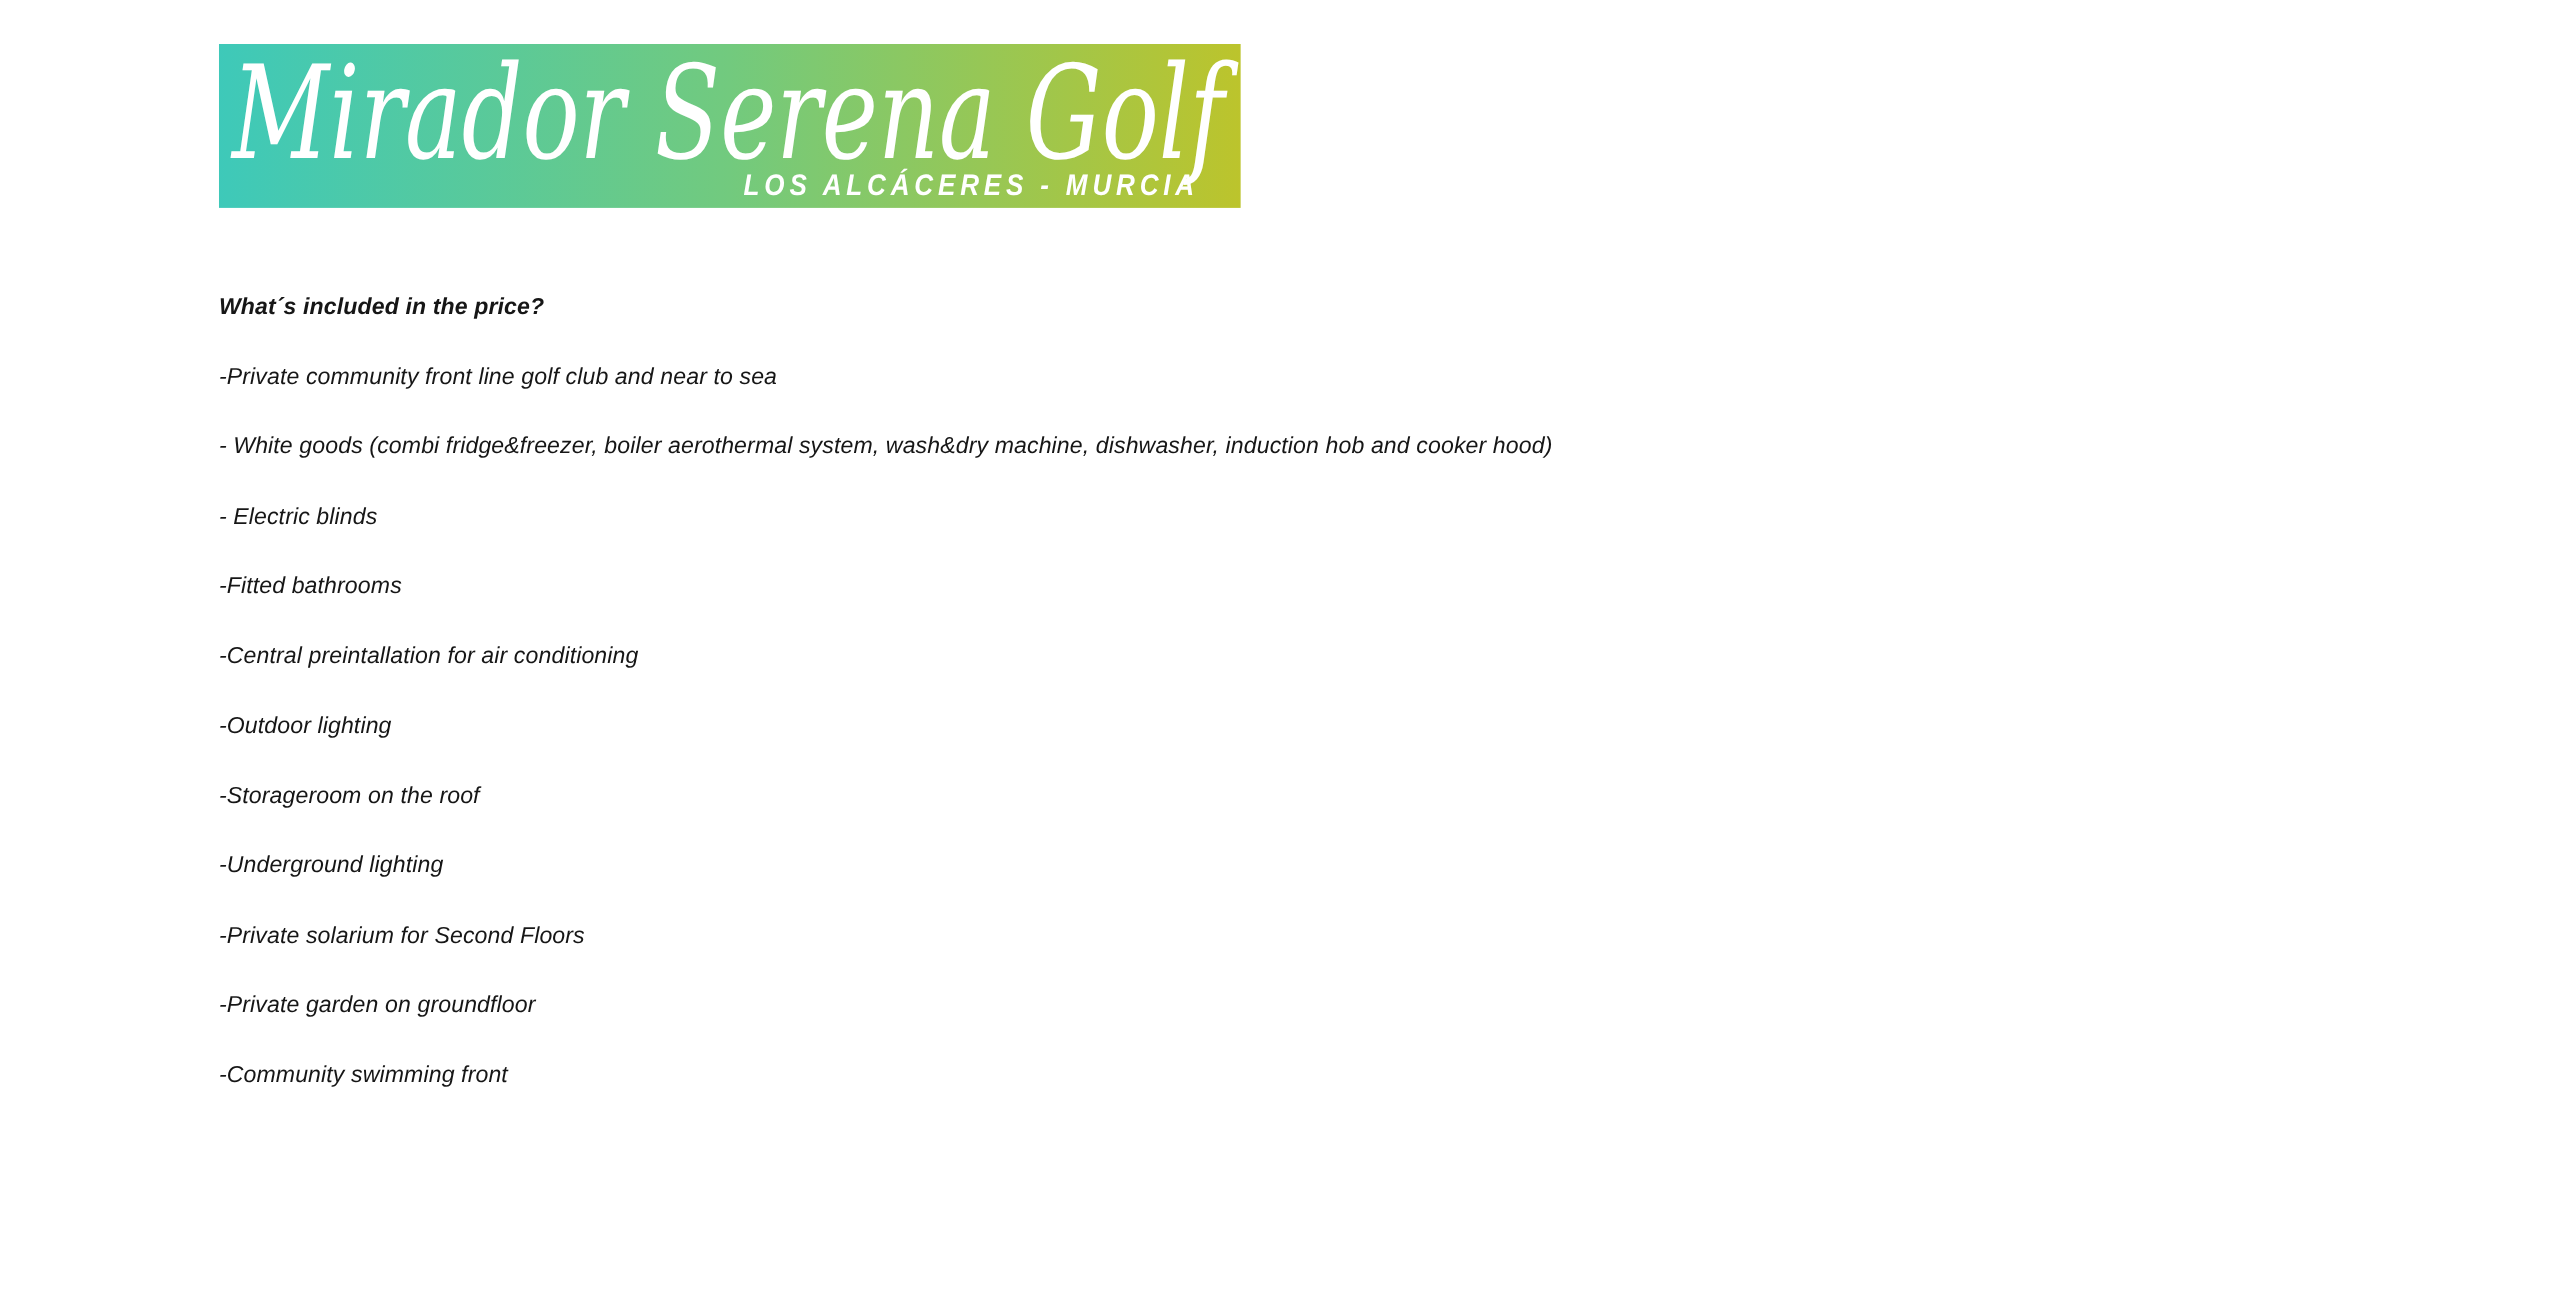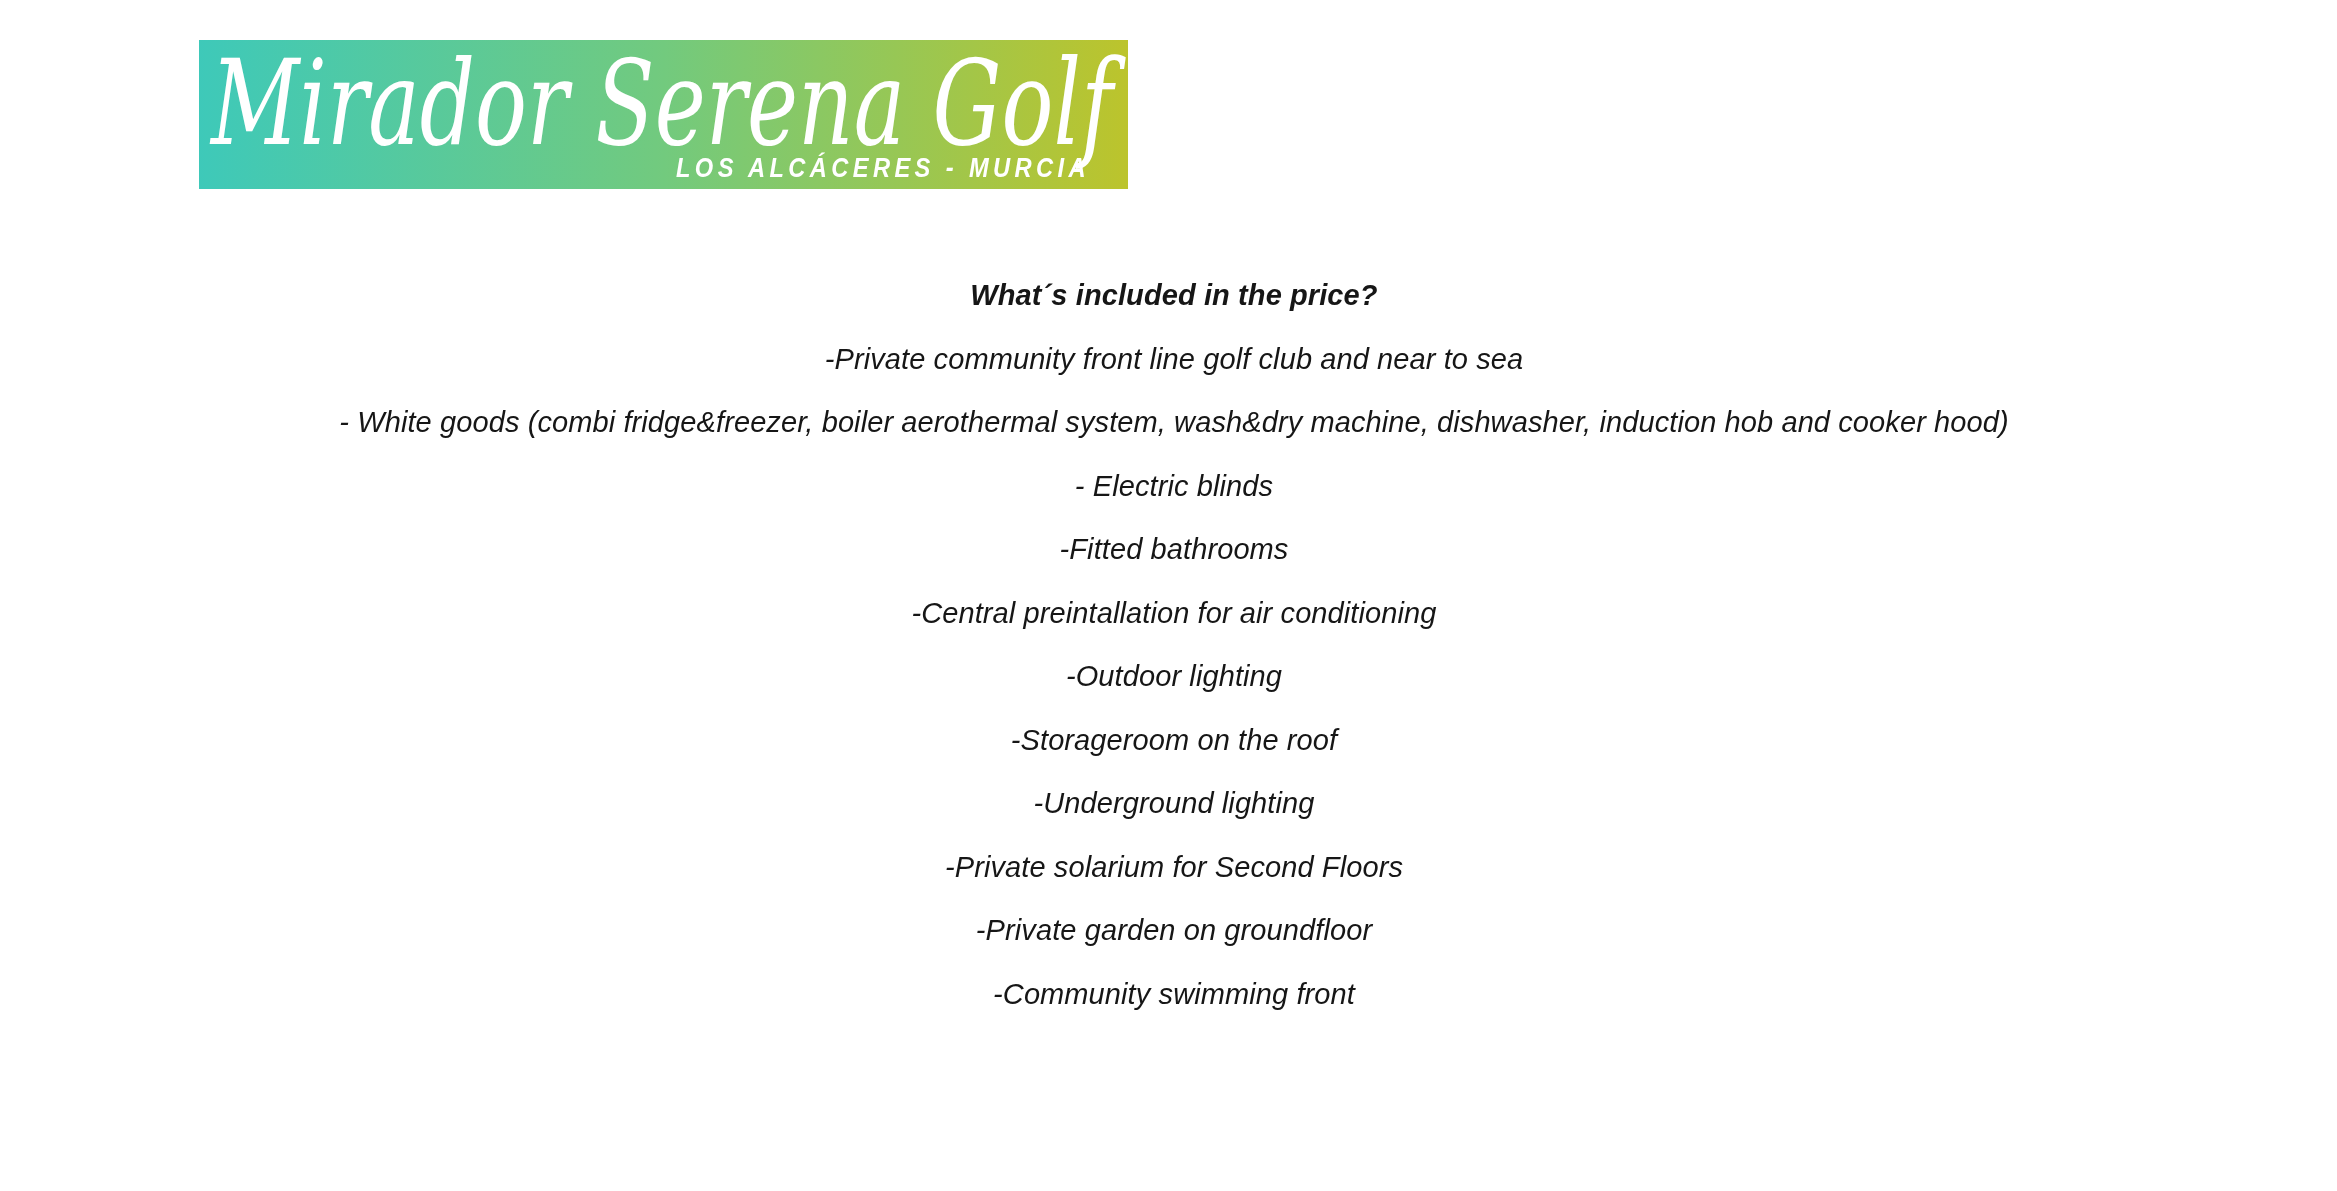--- a/index.html
+++ b/index.html
@@ -24,27 +24,26 @@
     height: 149px;
   }
   .logo-banner svg {
     display: block;
     width: 100%;
     height: 100%;
   }
   .content {
     position: absolute;
     left: 199px;
-    top: 264px;
+    top: 247px;
     width: 1950px;
-    font-size: 29px;
+    font-size: 21px;
     line-height: 63.5px;
     color: #161616;
     letter-spacing: 0.1px;
-    text-align: center;
   }
   .content .heading {
     font-weight: bold;
   }
   .line {
     white-space: nowrap;
   }
 </style>
 </head>
 <body>

